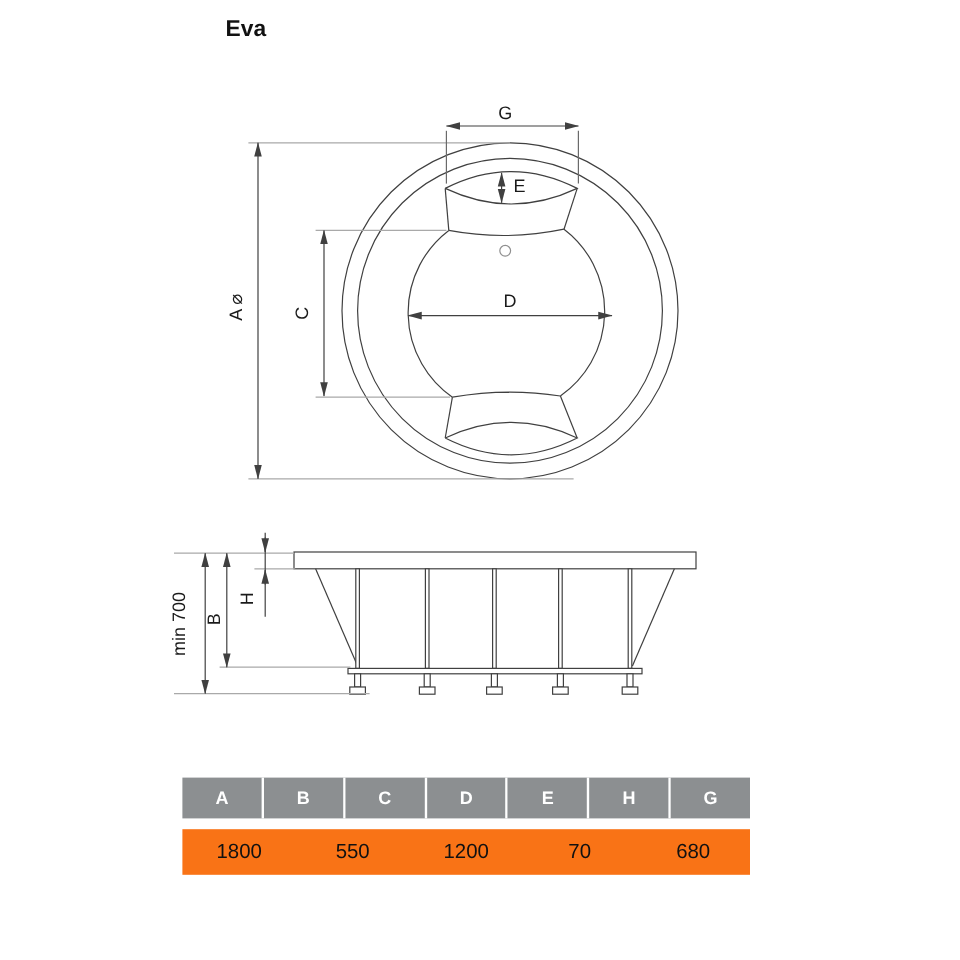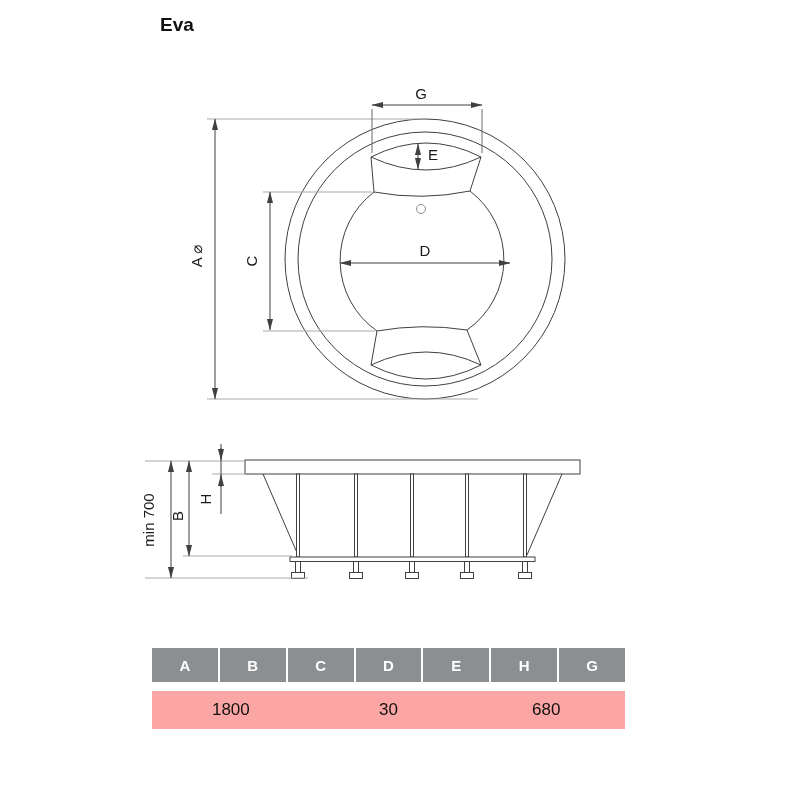--- a/index.html
+++ b/index.html
@@ -2,42 +2,42 @@
 <html><head>
 <meta charset="utf-8">
 <style>
   html,body{margin:0;padding:0;}
   body{
     width:800px;height:800px;position:relative;background:#ffffff;
     font-family:"Liberation Sans", sans-serif;
     overflow:hidden;
   }
   #title{
-    position:absolute;left:160px;top:14px;
+    position:absolute;left:188px;top:14px;
     font-size:19px;font-weight:bold;color:#111;
   }
   #drawing{position:absolute;left:0;top:0;}
   svg text{
     font-family:"Liberation Sans", sans-serif;
     font-size:15px;fill:#1a1a1a;
   }
   
   #spec-table{
     position:absolute;left:152px;top:648px;width:473px;
   }
   .hdr-row{display:flex;height:34px;}
   .hdr-cell{
     flex:1;background:#8c8f91;color:#ffffff;
     display:flex;align-items:center;justify-content:center;
     font-size:15px;font-weight:bold;
     border-right:2px solid #ffffff;
   }
   .hdr-cell:last-child{border-right:none;}
   .val-row{
-    display:flex;height:38px;background:#fca5a5;margin-top:9px;
+    display:flex;height:38px;background:#f97316;margin-top:9px;
   }
   .val-cell{
     flex:1;display:flex;align-items:center;justify-content:center;
     font-size:17px;color:#111111;
   }
 </style>
 </head>
 <body>
 
 <div id="title">Eva</div>
@@ -156,16 +156,18 @@
     <div class="hdr-cell">A</div>
     <div class="hdr-cell">B</div>
     <div class="hdr-cell">C</div>
     <div class="hdr-cell">D</div>
     <div class="hdr-cell">E</div>
     <div class="hdr-cell">H</div>
     <div class="hdr-cell">G</div>
   </div>
   <div class="val-row">
     <div class="val-cell">1800</div>
-    <div class="val-cell">30</div>
+    <div class="val-cell">550</div>
+    <div class="val-cell">1200</div>
+    <div class="val-cell">70</div>
     <div class="val-cell">680</div>
   </div>
 </div>
 
 </body></html>

